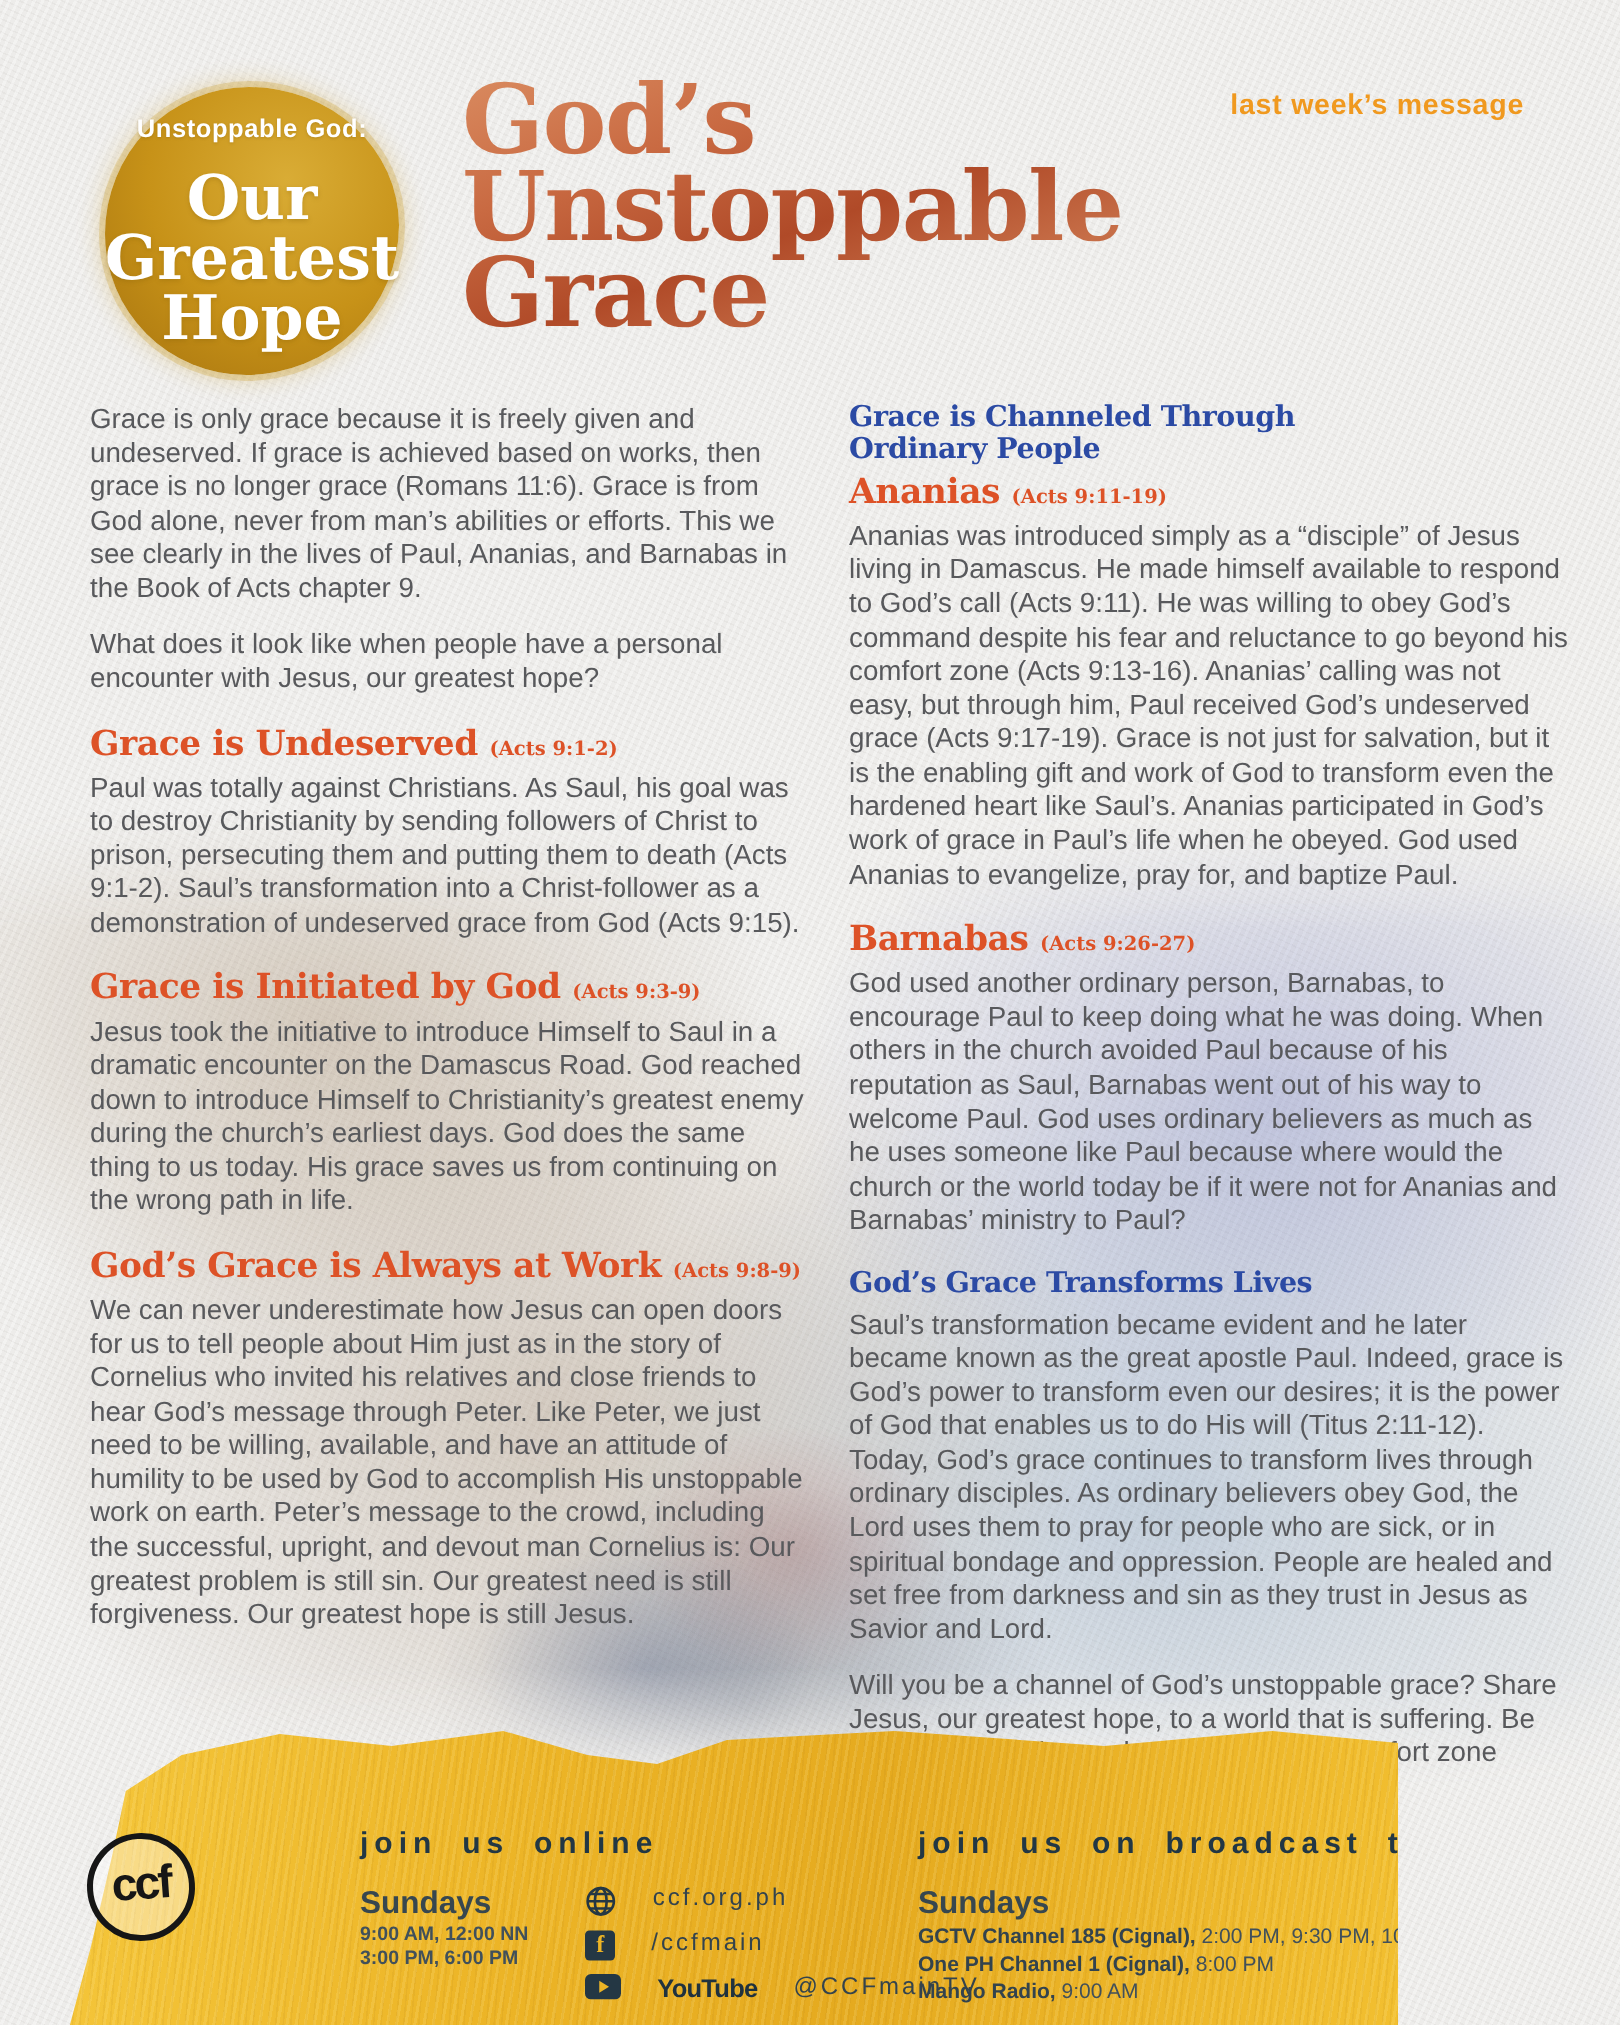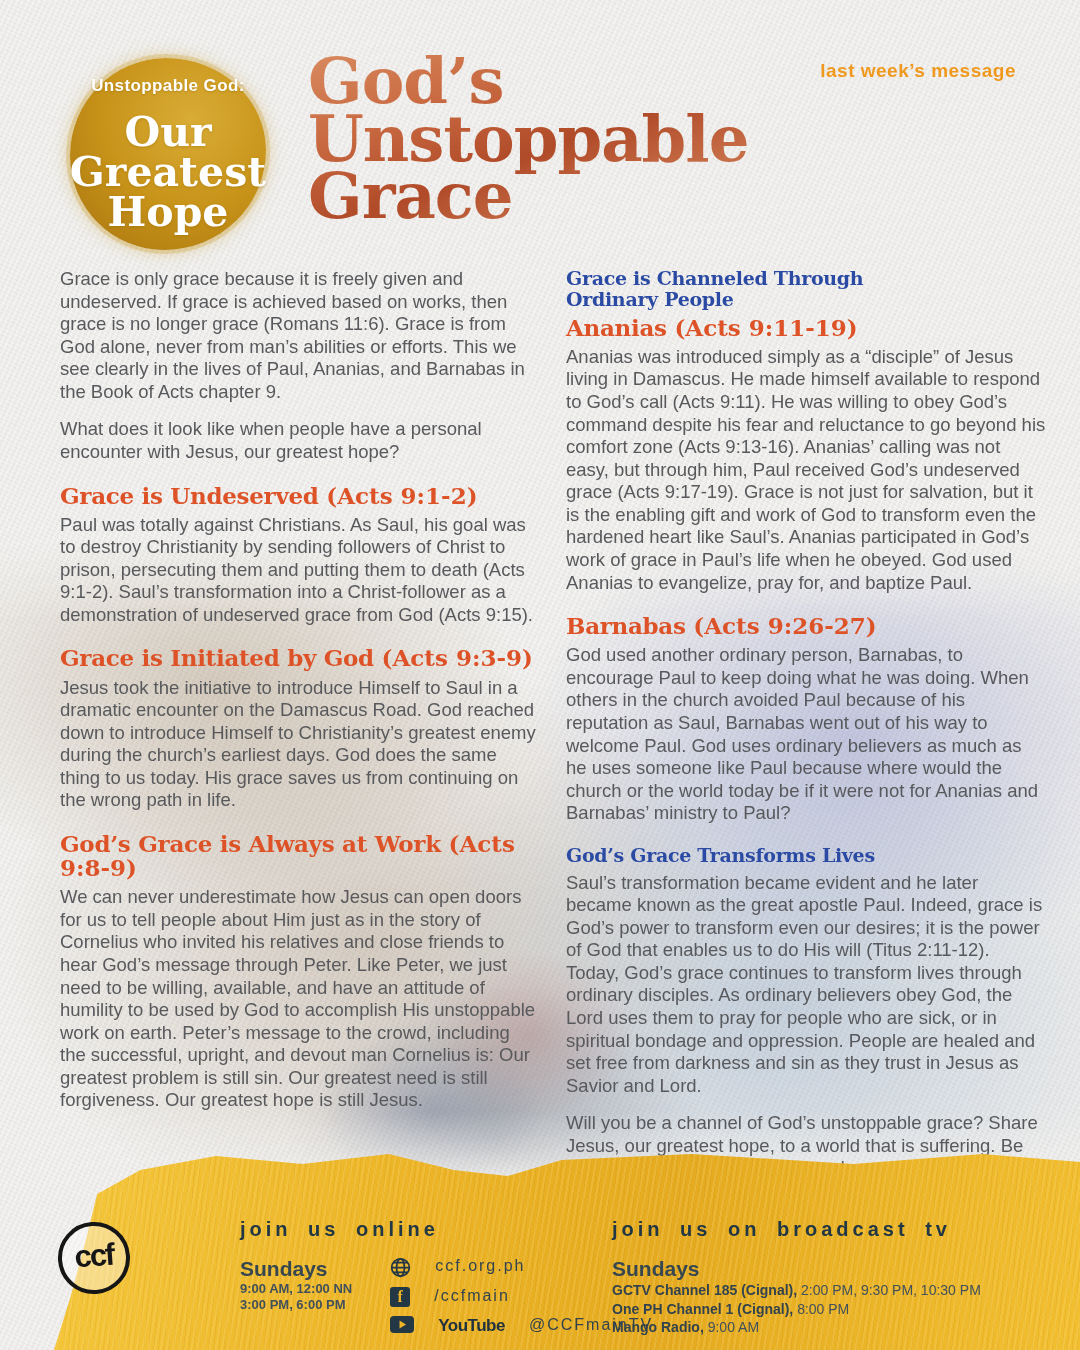--- a/index.html
+++ b/index.html
@@ -69,30 +69,30 @@
     position:absolute;left:60px;top:268px;width:986px;
     display:flex;gap:26px;
   }
   .col{width:480px;font-size:18.5px;line-height:1.22;}
   .para{margin:0 0 15px 0;}
   .section{margin-top:20px;}
   .h-orange{
     font-family:"DejaVu Serif", serif;font-weight:bold;
     color:#dd5227;font-size:23px;line-height:1.05;margin-bottom:6px;letter-spacing:-.3px;
   }
-  .h-orange .ref{font-size:23px;letter-spacing:0;}
+  .h-orange .ref{font-size:13px;letter-spacing:0;}
   .h-blue{
     font-family:"DejaVu Serif", serif;font-weight:bold;
     color:#2b4aa4;font-size:19px;line-height:1.1;letter-spacing:-.3px;
     white-space:pre-line;margin-bottom:6px;
   }
   .body-text{margin:0;}
   
   .footer-brush{
-    position:absolute;left:0;top:1150px;width:1080px;height:200px;
+    position:absolute;left:0;top:1150px;width:932px;height:200px;
     background:
       repeating-linear-gradient(100deg, rgba(255,236,160,.16) 0 2px, rgba(0,0,0,0) 2px 6px),
       repeating-linear-gradient(95deg, rgba(170,120,20,.10) 0 1px, rgba(0,0,0,0) 1px 5px),
       linear-gradient(100deg,#f6c93e 0%, #ecb426 38%, #e5aa1f 62%, #f2bf30 100%);
     clip-path:polygon(9% 22%, 13% 10%, 20% 3%, 28% 7%, 36% 2%, 42% 10%, 47% 13%, 52% 5%, 64% 2%, 79% 7%, 91% 2%, 100% 6%, 100% 100%, 5% 100%, 6.5% 74%, 8% 44%);
     color:#31424e;
   }
   .footer-col{position:absolute;top:68px;}
   .footer-col.online{left:240px;}
   .footer-col.broadcast{left:612px;}

